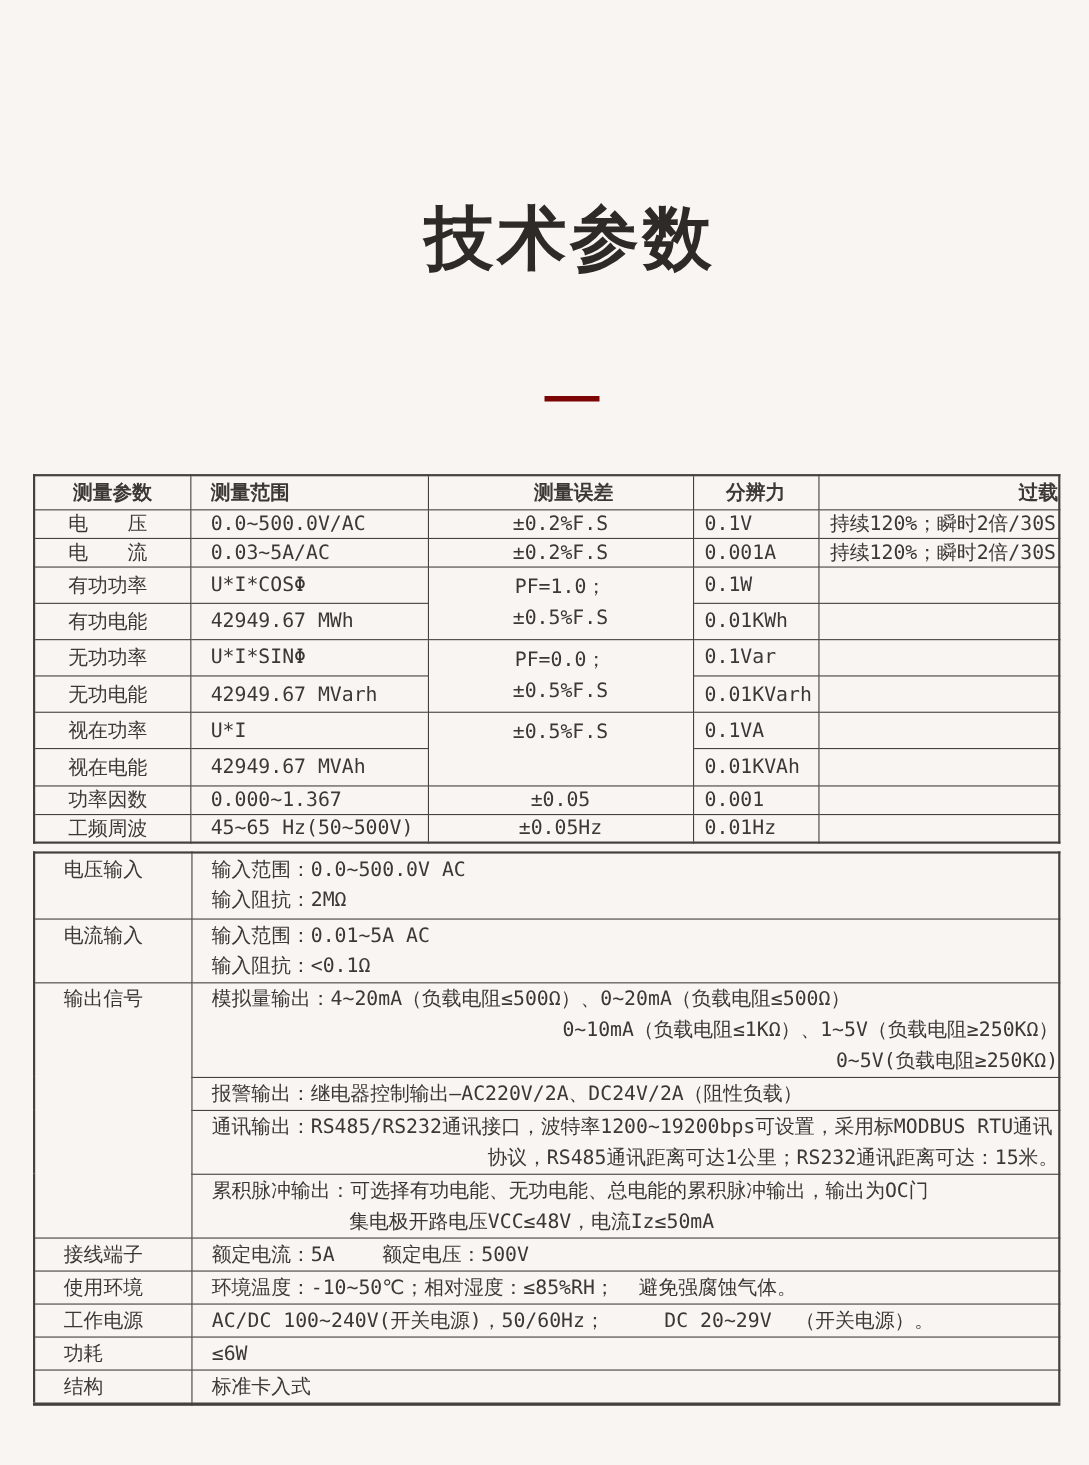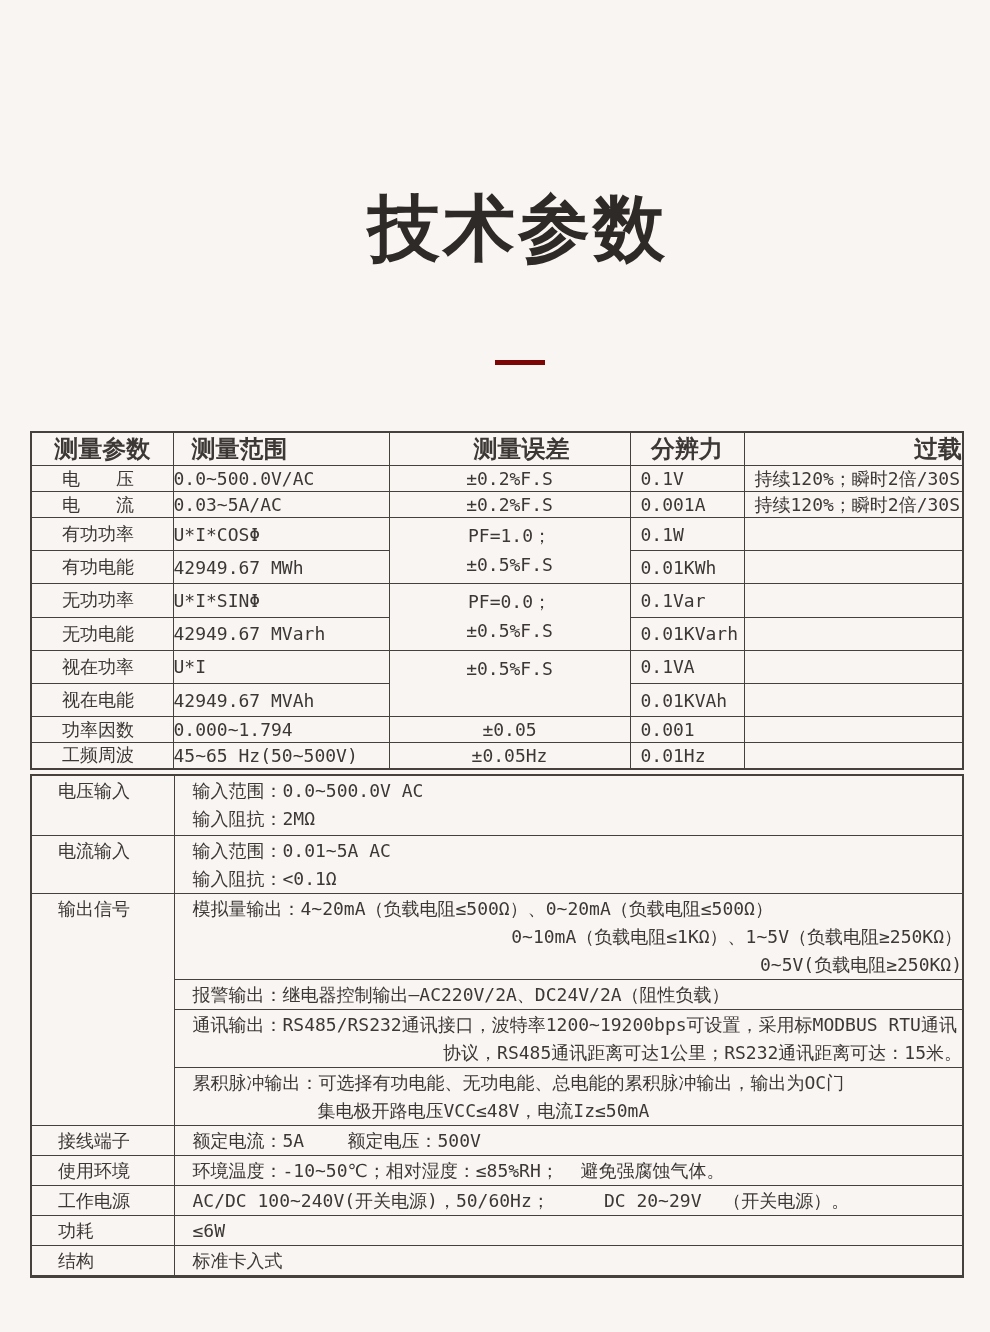--- a/index.html
+++ b/index.html
@@ -9,47 +9,47 @@
     background: #f8f5f3;
     font-family: "DejaVu Sans Mono", "DejaVu Sans", "Liberation Sans", sans-serif;
     color: #3b3835;
     position: relative;
     overflow: hidden;
   }
   .page-title {
     position: absolute; top: 140px; left: 0; width: 990px;
     padding-left: 46px;
     text-align: center;
-    font-size: 72px; font-weight: 900; letter-spacing: 3px;
+    font-size: 63px; font-weight: 900; letter-spacing: 3px;
     line-height: 1.12;
     color: #2d2a27;
   }
   .accent-line {
     position: absolute; left: 495px; top: 360px;
     width: 50px; height: 5px;
   }
   table {
     position: absolute; left: 30px;
     border-collapse: collapse; table-layout: fixed;
     width: 932px;
     font-size: 18px;
     color: #3b3835;
   }
   th, td { border: 1.5px solid #46413d; padding: 0; overflow: hidden; }
   #t1 { top: 431px; border: 2px solid #46413d; border-bottom-width: 2.5px; }
   #t2 { top: 774px; border: 2px solid #46413d; border-bottom-width: 3px; }
-  #t1 th { height: 31px; font-weight: bold; font-size: 24px; }
+  #t1 th { height: 31px; font-weight: bold; font-size: 18px; }
   #t1 tbody tr { height: 26px; }
   th.h-c1 { text-align: center; }
   th.h-c2 { text-align: left; padding-left: 18px; font-weight: bold; }
   th.h-c3 { text-align: center; padding-left: 24px; }
   th.h-c4 { text-align: center; padding-left: 0; }
   th.h-c5 { text-align: right; }
   td.c1 { text-align: left; padding-left: 30px; white-space: pre; }
-  td.c2 { text-align: left; white-space: pre; }
+  td.c2 { text-align: left; padding-left: 18px; white-space: pre; }
   td.c3 { text-align: center; white-space: pre; }
   td.c3m { text-align: center; vertical-align: top; padding: 4px; }
   td.c3m .mline { height: 28.7px; line-height: 28.7px; white-space: pre; }
   td.c4 { text-align: left; padding-left: 10px; white-space: pre; }
   td.c5 { text-align: left; padding-left: 10px; white-space: pre; }
   
   #t2 td { vertical-align: top; }
   #t2 .lbl { padding: 1px 0 0 26px; line-height: 28px; white-space: pre; }
   #t2 .cnt { padding: 1px 0 0 18px; line-height: 28px; }
   #t2 .cnt .line { white-space: pre; }
@@ -138,21 +138,21 @@
       <td class="c5"></td>
     </tr>
     <tr>
       <td class="c1">视在电能</td>
       <td class="c2">42949.67 MVAh</td>
       <td class="c4">0.01KVAh</td>
       <td class="c5"></td>
     </tr>
     <tr>
       <td class="c1">功率因数</td>
-      <td class="c2">0.000~1.794</td>
+      <td class="c2">0.000~1.367</td>
       <td class="c3">±0.05</td>
       <td class="c4">0.001</td>
       <td class="c5"></td>
     </tr>
     <tr>
       <td class="c1">工频周波</td>
       <td class="c2">45~65 Hz(50~500V)</td>
       <td class="c3">±0.05Hz</td>
       <td class="c4">0.01Hz</td>
       <td class="c5"></td>

